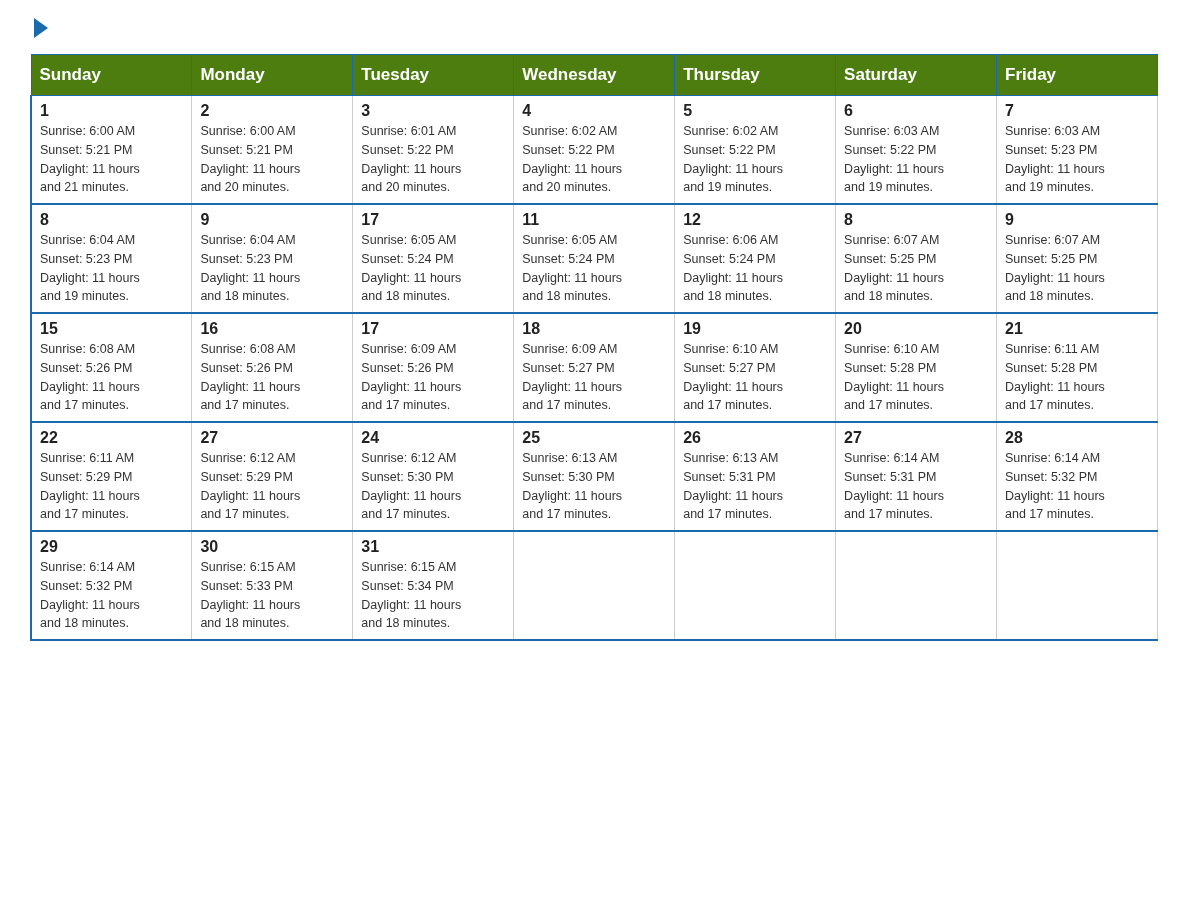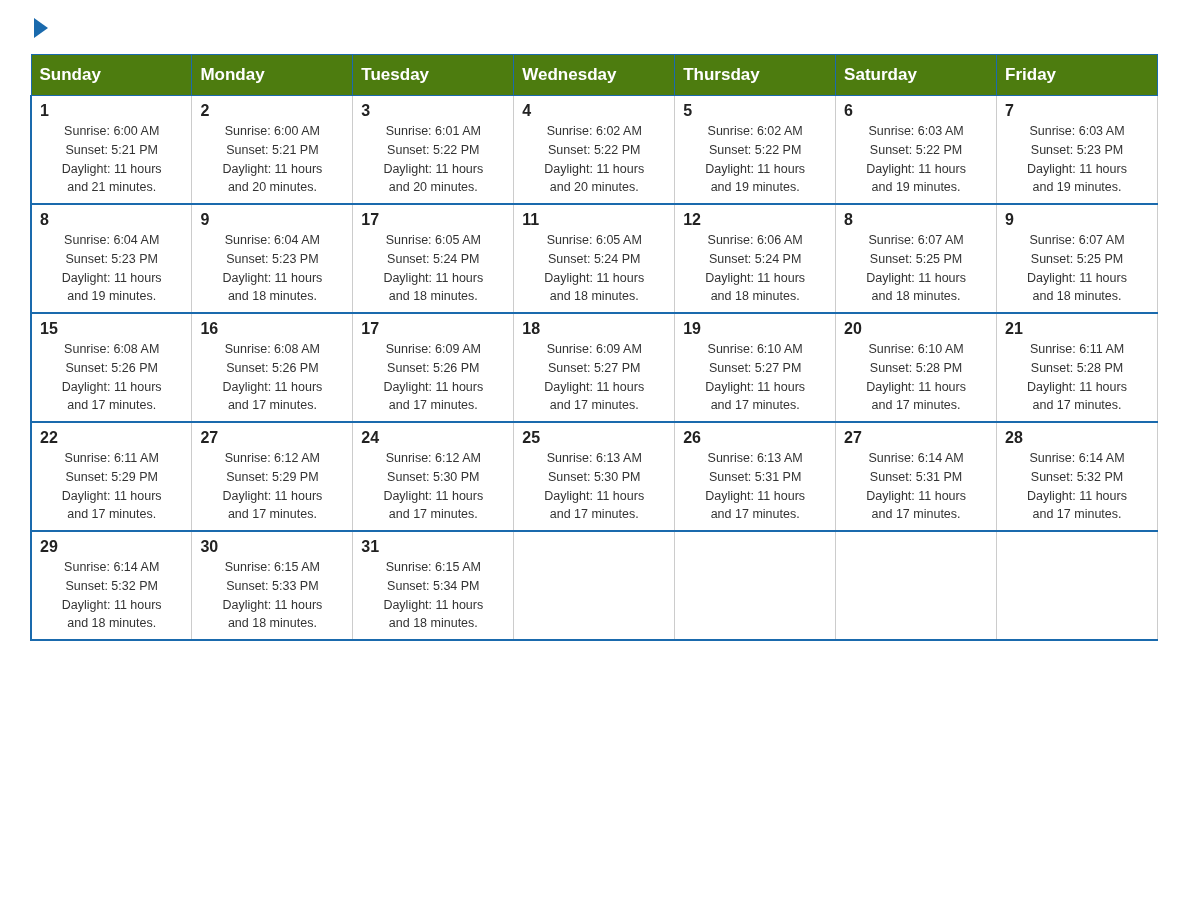--- a/index.html
+++ b/index.html
@@ -88,21 +88,20 @@
       font-size: 16px;
       font-weight: bold;
       color: #222;
       display: block;
       margin-bottom: 2px;
     }
     .day-info {
       font-size: 12.5px;
       line-height: 1.5;
       color: #333;
-      text-align: center;
     }
     tbody tr td.empty {
       background: #fff;
     }
     tbody tr {
       border-bottom: 2px solid #1a6aad;
     }
   </style>
 </head>
 <body>

